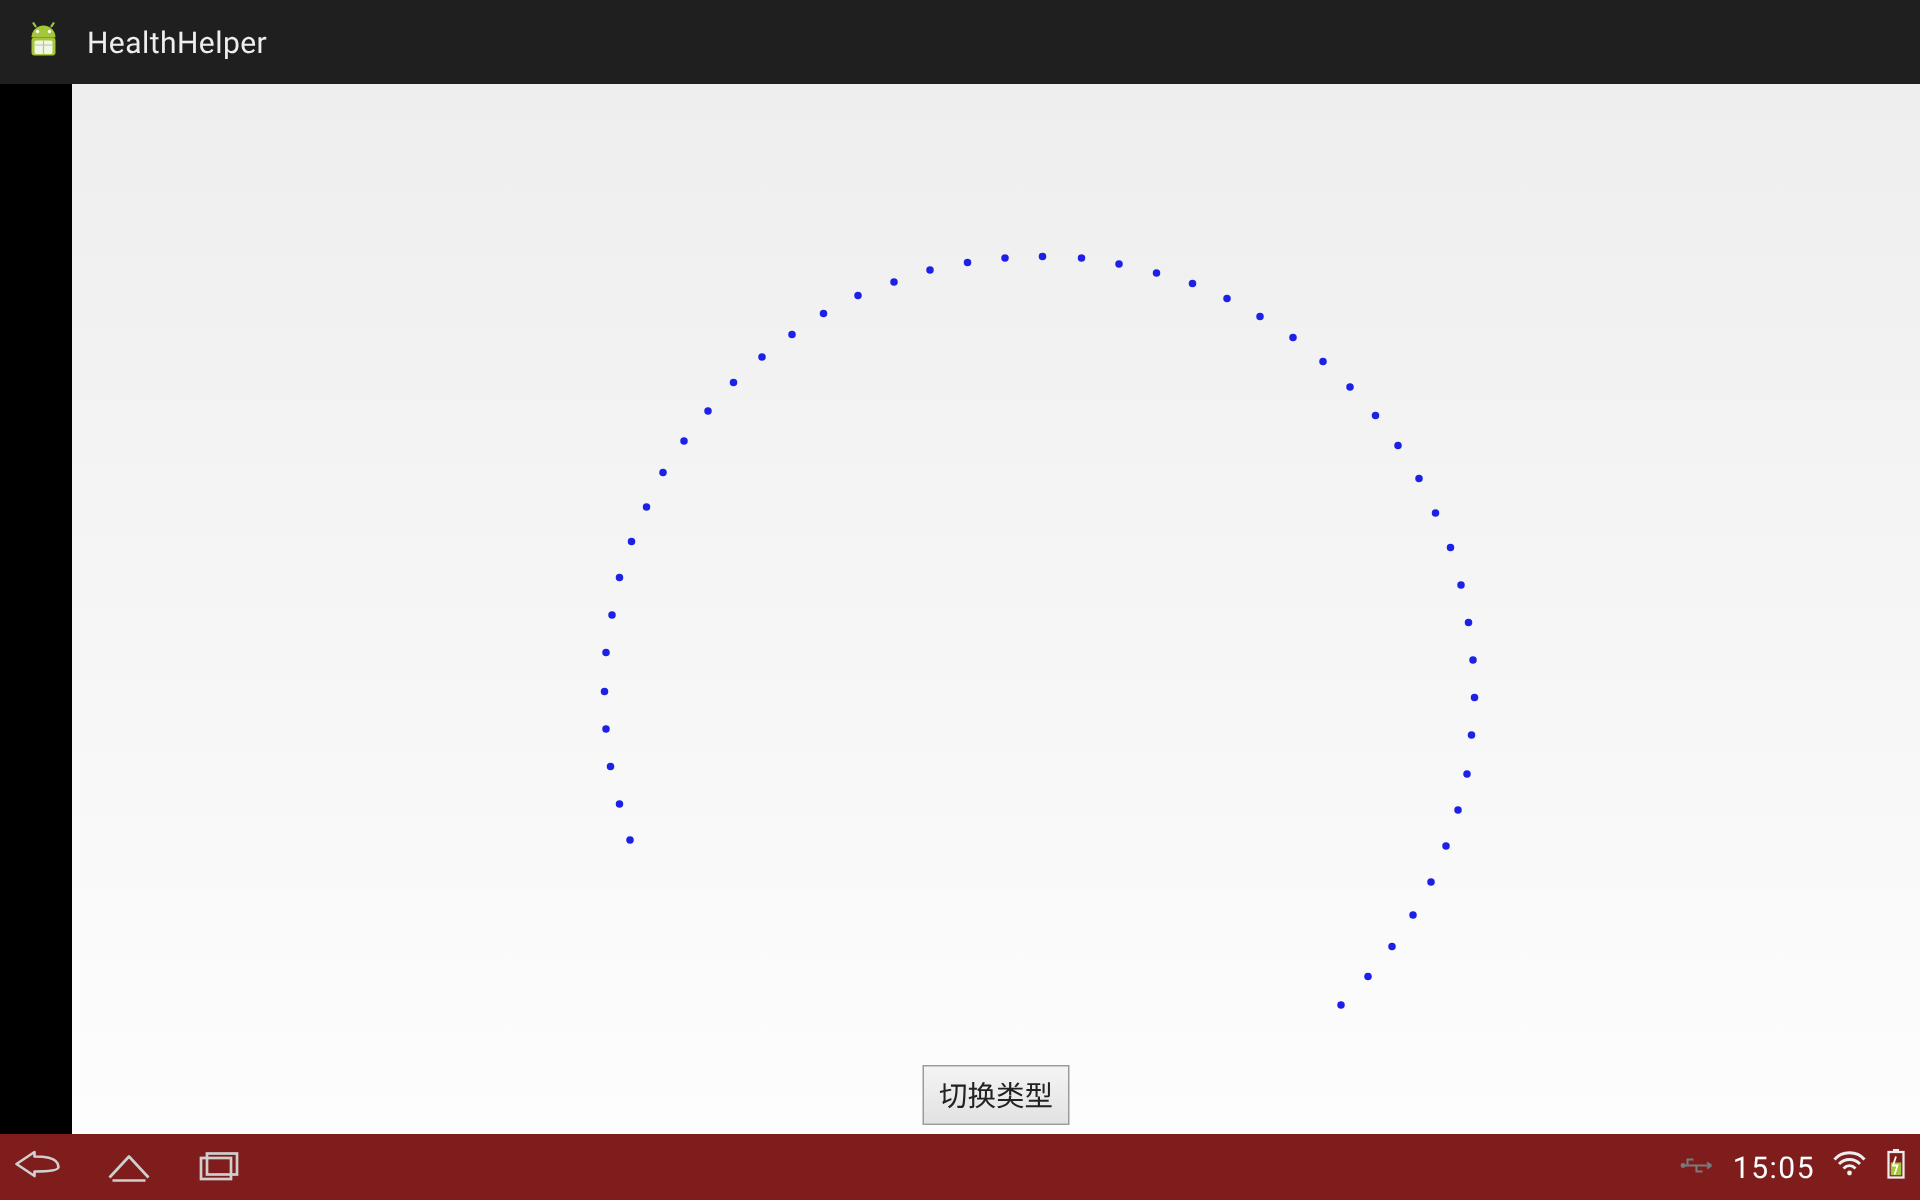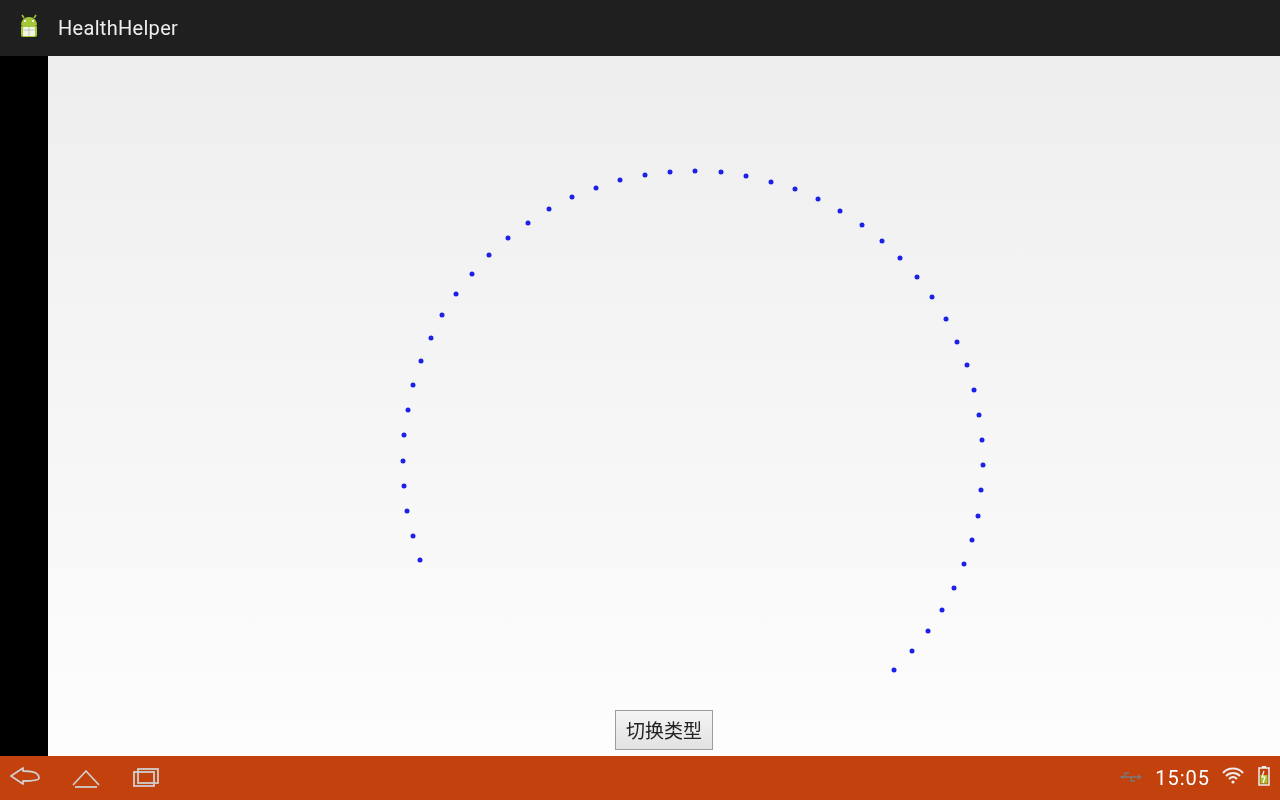--- a/index.html
+++ b/index.html
@@ -54,21 +54,21 @@
     background: linear-gradient(#f4f4f4,#e2e2e2);
     border: 1px solid #9c9c9c;
     color: #222;
     font-family: "Microsoft YaHei","Noto Sans CJK SC",sans-serif;
     cursor: pointer;
   }
 
   
   .nav-bar {
     height: 44px;
-    background: #c2410c;
+    background: #7f1d1d;
     flex: 0 0 auto;
     display: flex;
     align-items: center;
     color: #d0d0d0;
     padding: 0 8px;
   }
   .nav-left { display: flex; gap: 24px; align-items: center; }
   .nav-right { margin-left: auto; display: flex; align-items: center; gap: 12px; }
   .nav-icon { width: 36px; height: 28px; display:flex; align-items:center; justify-content:center; cursor:pointer;}
   .nav-icon svg { stroke: #cfcfcf; fill: none; stroke-width: 2; }

